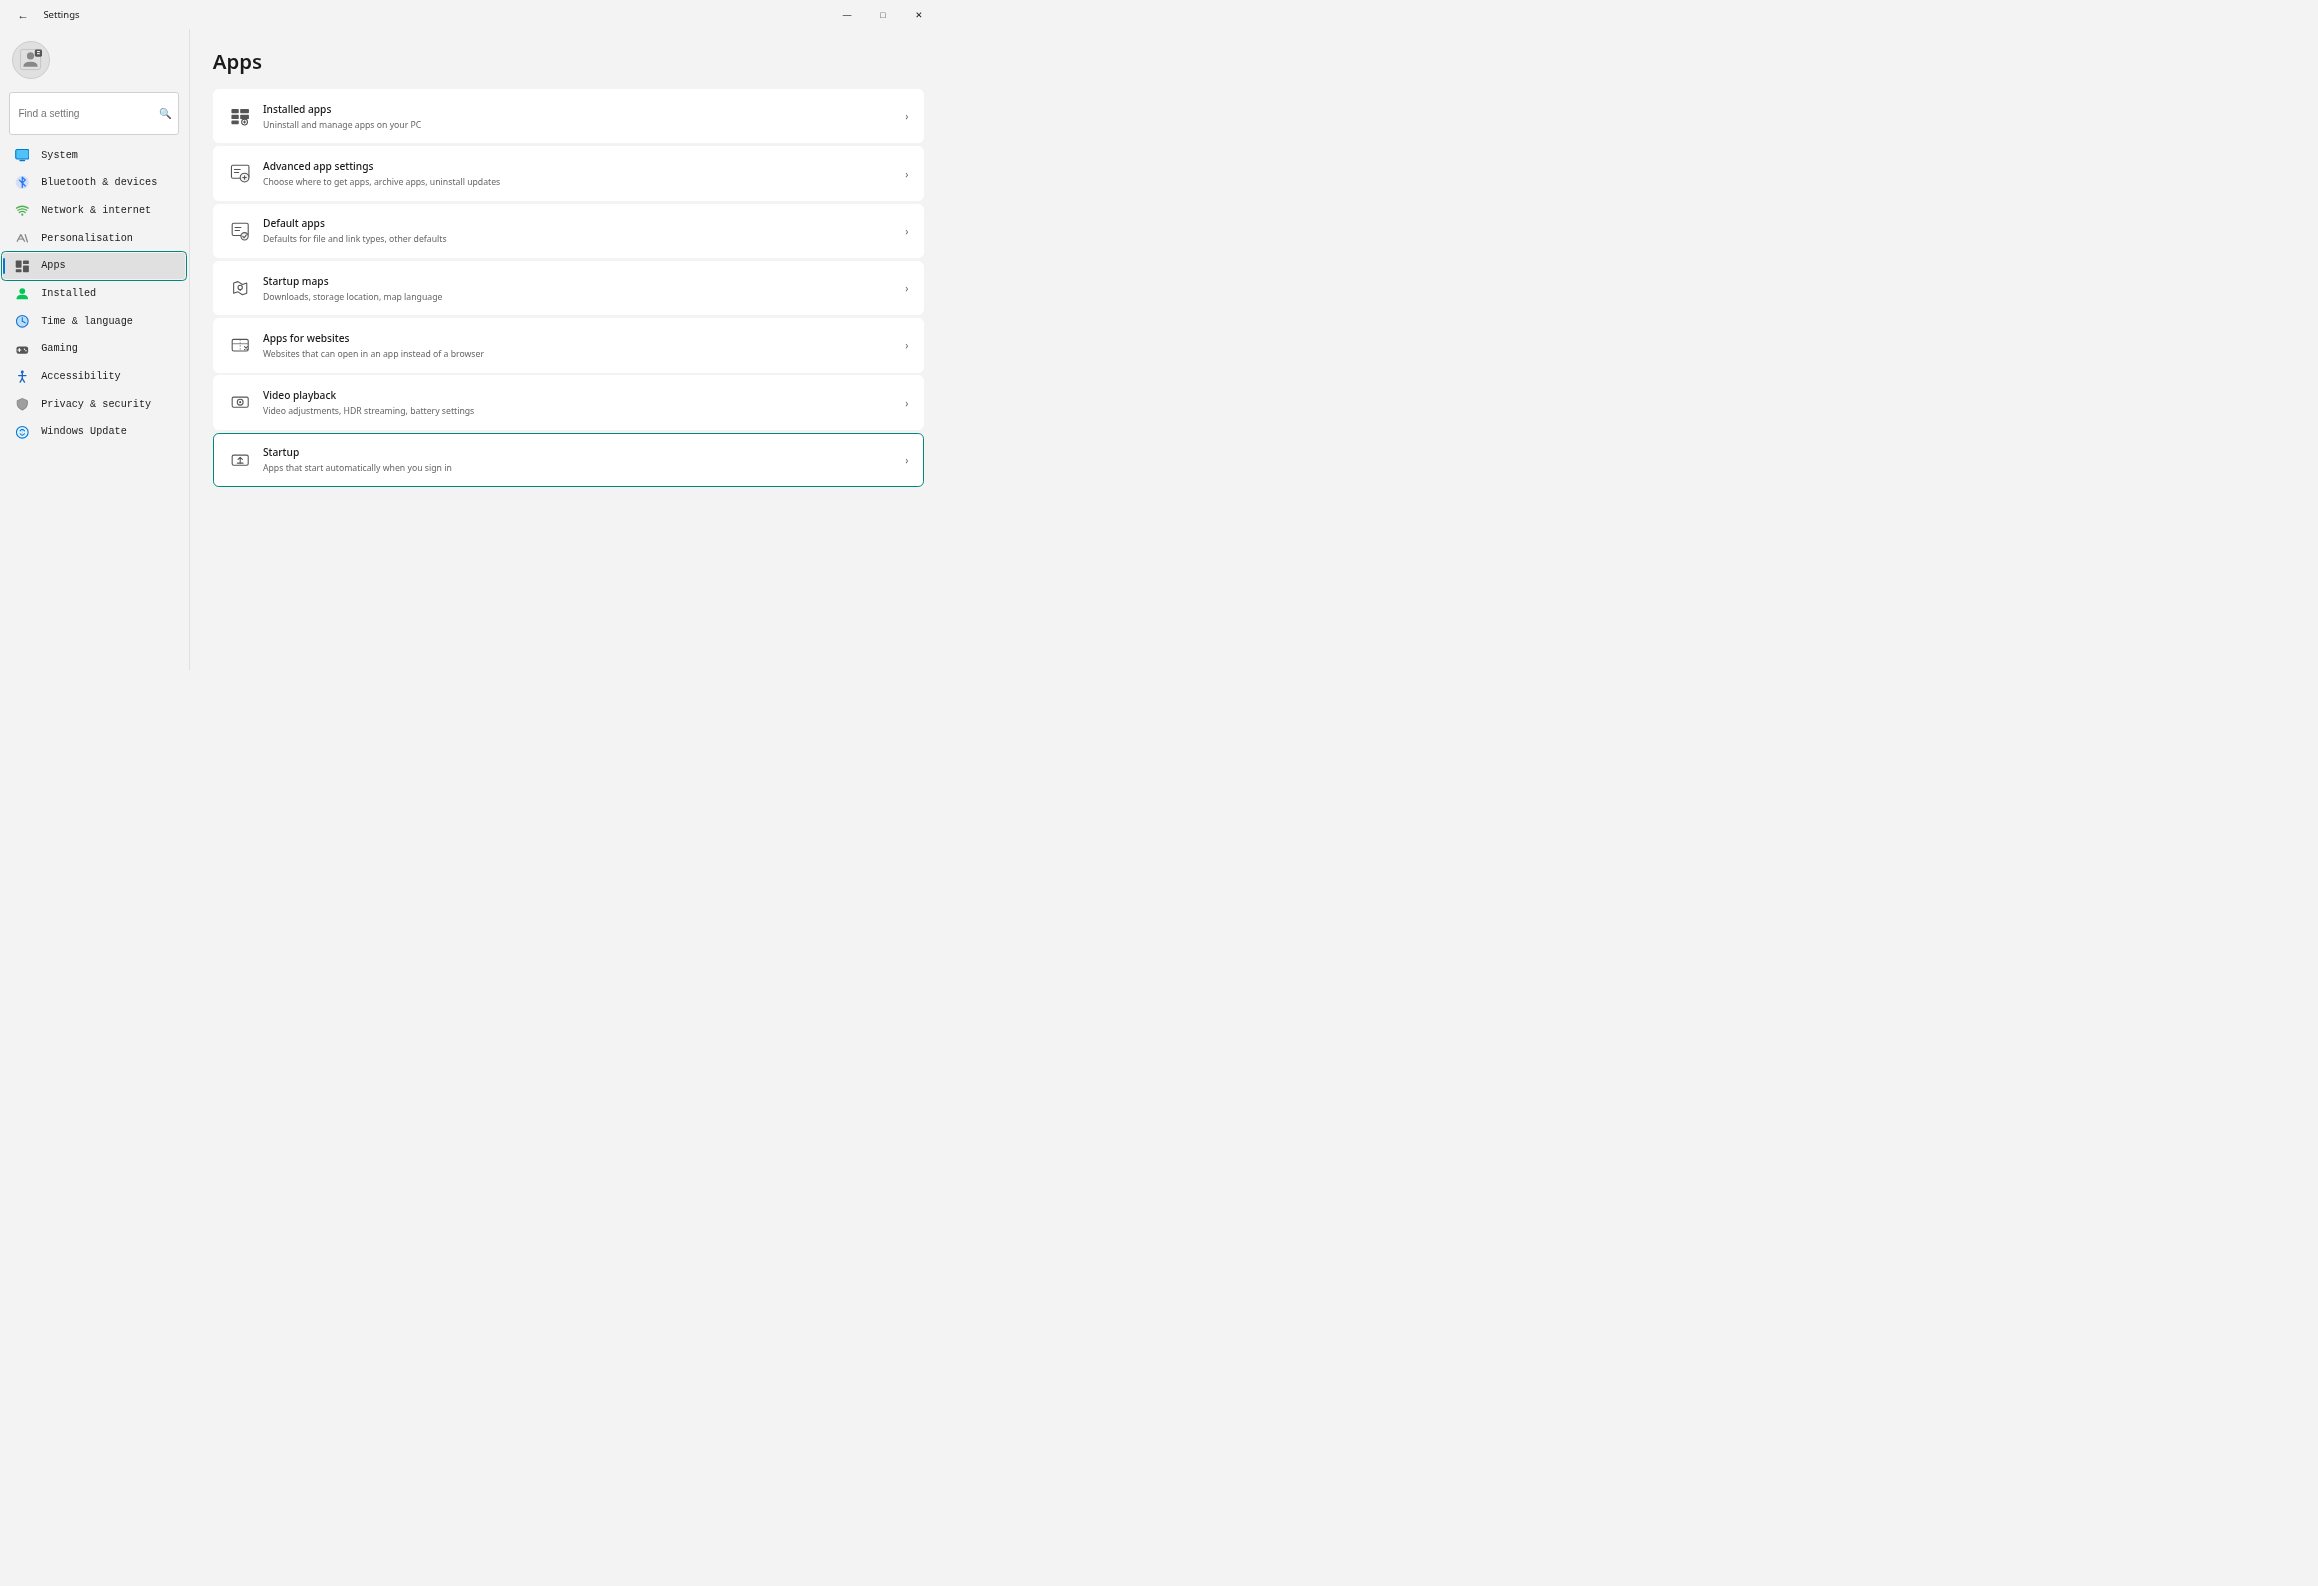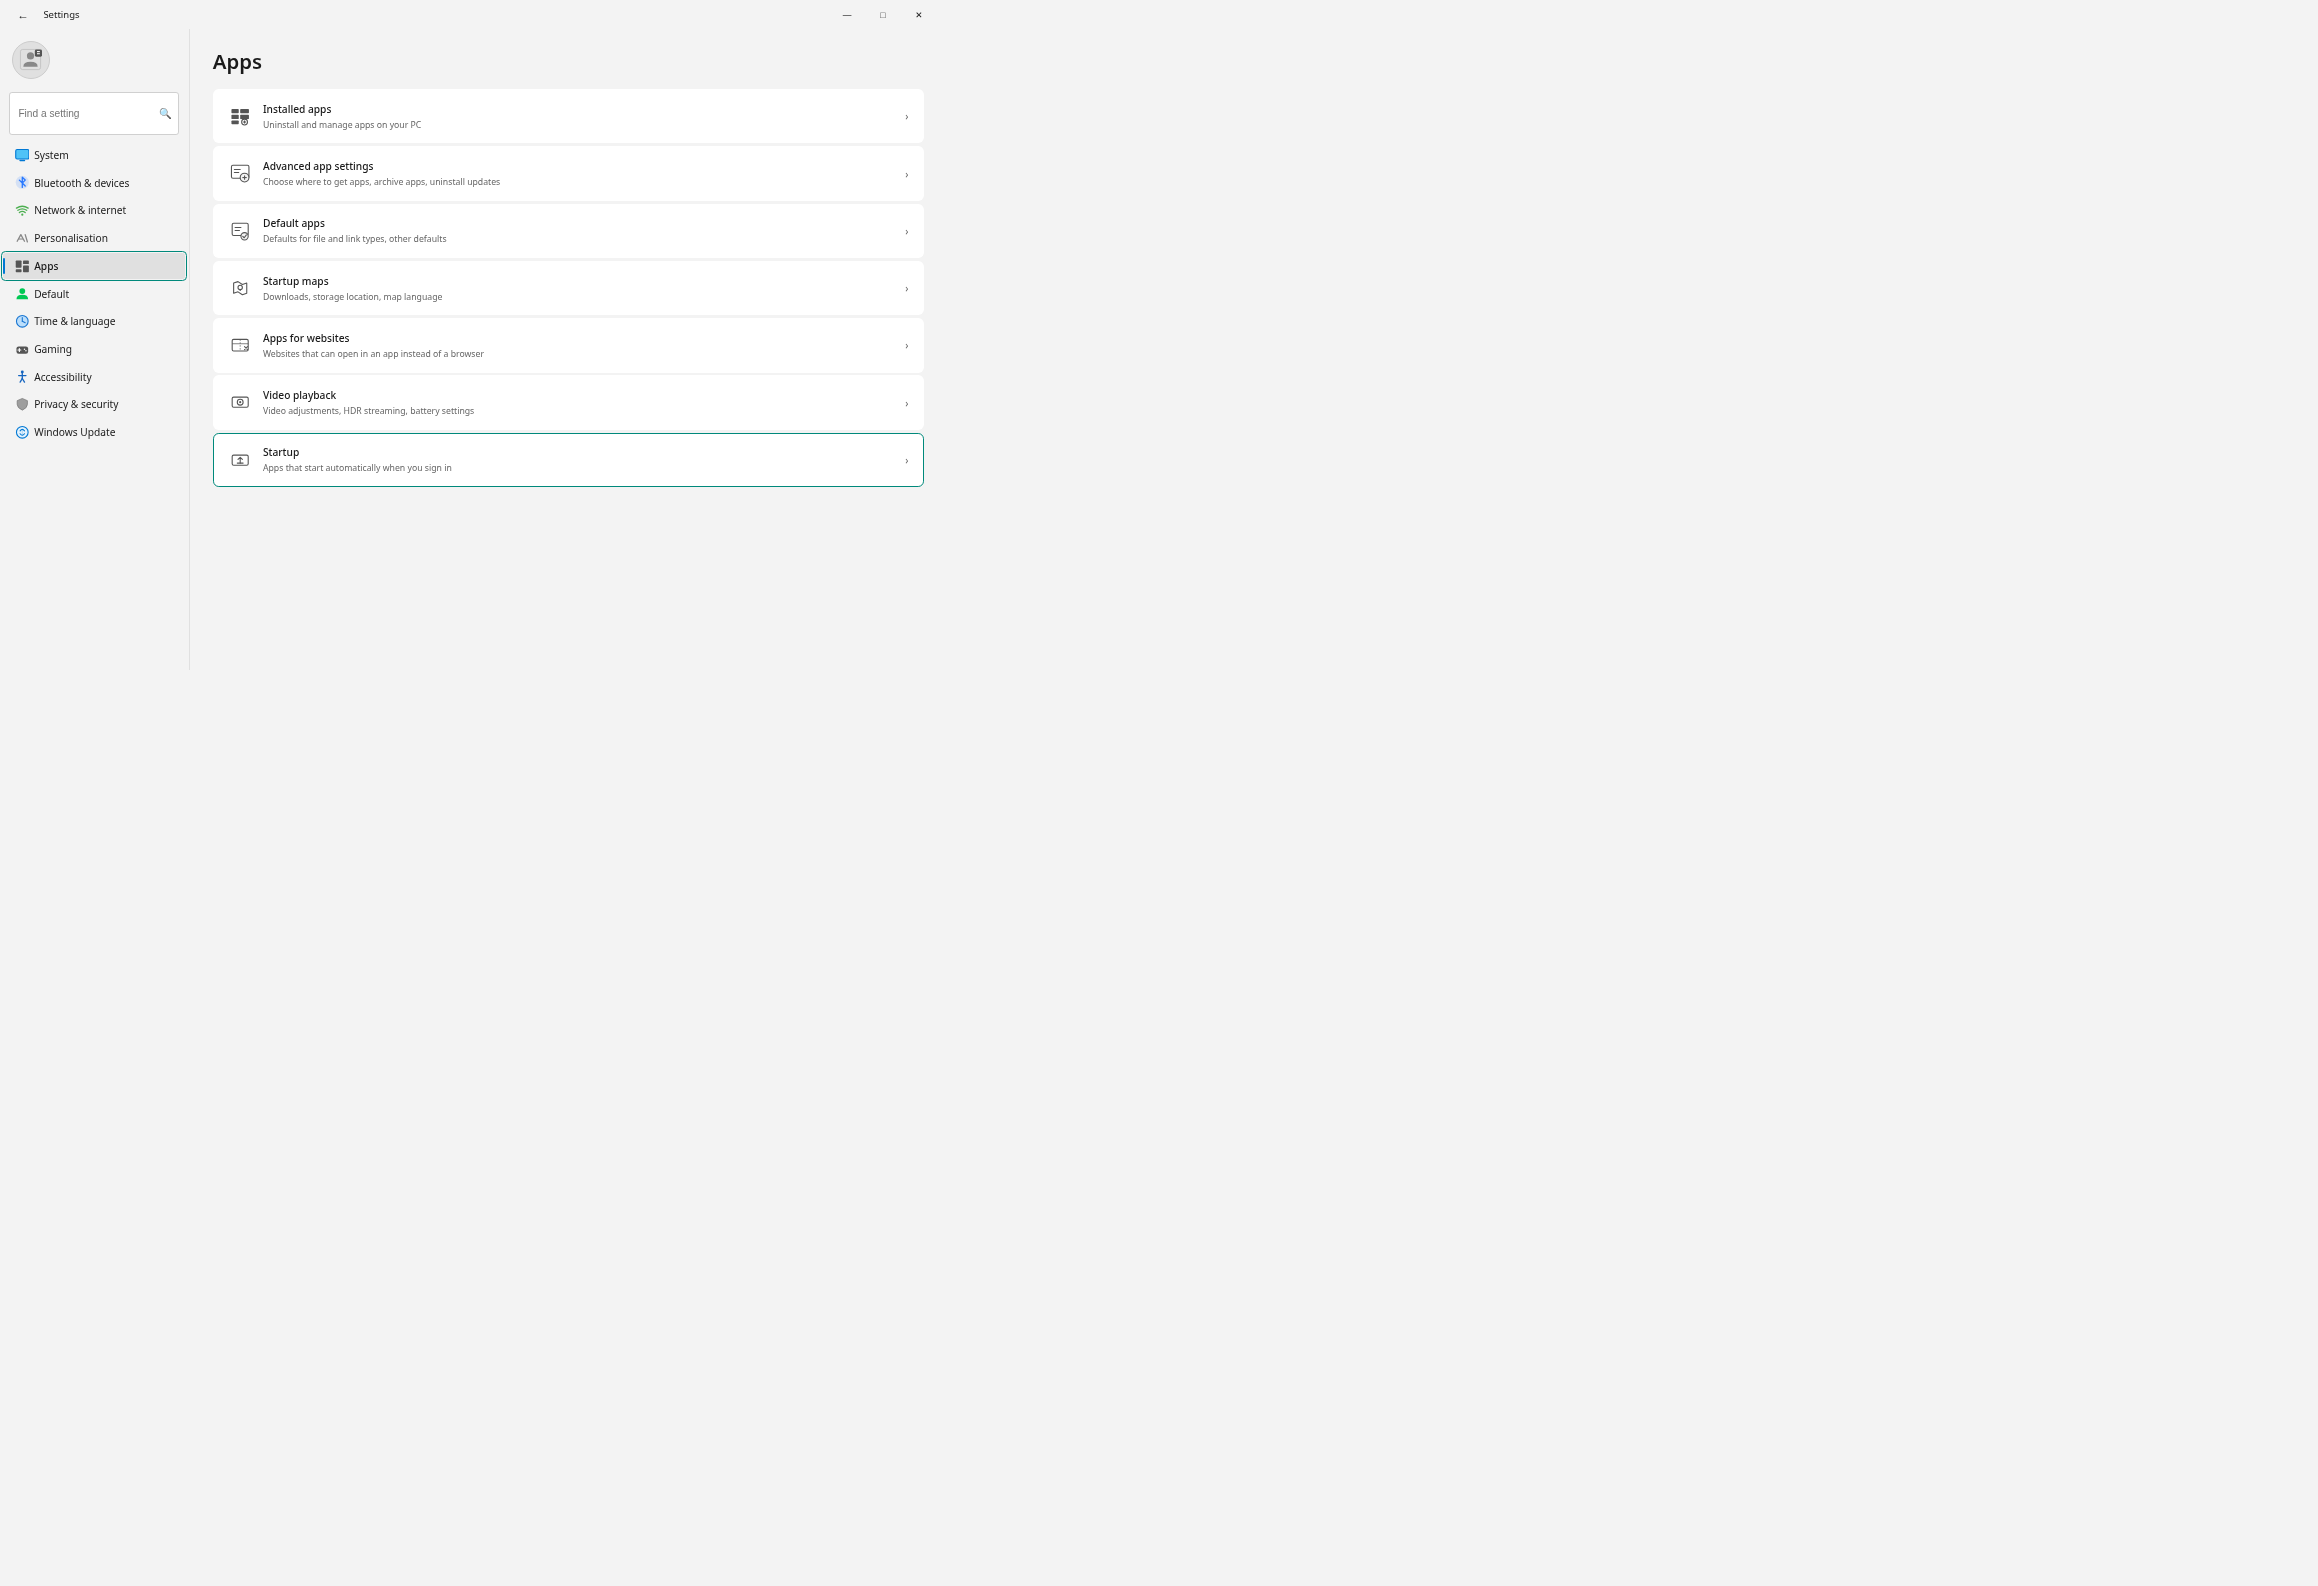--- a/index.html
+++ b/index.html
@@ -98,28 +98,29 @@
       right: 7.3px;
       top: 50%;
       transform: translateY(-50%);
       color: #666;
       font-size: 10.2px;
       pointer-events: none;
     }
     .nav-item {
       display: flex;
       align-items: center;
-      gap: 5px;
+      gap: 12px;
       padding: 5.8px 11.7px;
       cursor: pointer;
       border-radius: 2.9px;
       margin: 0 2.9px;
       font-size: 10.2px;
       color: #1a1a1a;
       position: relative;
+      font-family: Liberation Mono, monospace;
     }
     .nav-item.active {
       background: #e0e0e0;
       font-weight: 500;
     }
     .nav-item.active::before {
       content: '';
       position: absolute;
       left: 0;
       top: 20%;
@@ -328,21 +329,21 @@
 
     </div>
 
     <div class="nav-item">
       <span class="nav-icon">
         <svg width="14.6" height="14.6" viewBox="0 0 20 20" fill="none">
           <circle cx="10" cy="7" r="4" fill="#00c853"></circle>
           <path d="M2 18 Q2 12 10 12 Q18 12 18 18" fill="#00c853"></path>
         </svg>
       </span>
-      <span class="nav-label">Default</span>
+      <span class="nav-label">Installed</span>
     </div>
 
     <div class="nav-item">
       <span class="nav-icon">
         <svg width="14.6" height="14.6" viewBox="0 0 20 20" fill="none">
           <circle cx="10" cy="10" r="8" stroke="#1976d2" stroke-width="1.5" fill="#bbdefb"></circle>
           <line x1="10" y1="5" x2="10" y2="10" stroke="#1976d2" stroke-width="1.5" stroke-linecap="round"></line>
           <line x1="10" y1="10" x2="14" y2="12" stroke="#1976d2" stroke-width="1.5" stroke-linecap="round"></line>
         </svg>
       </span>

